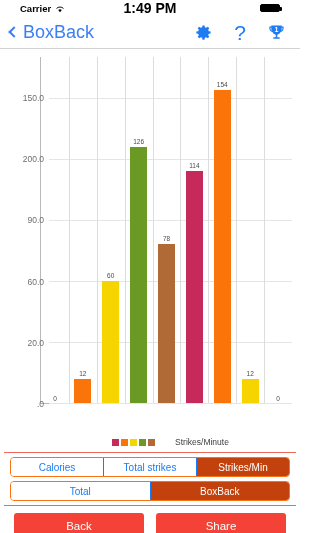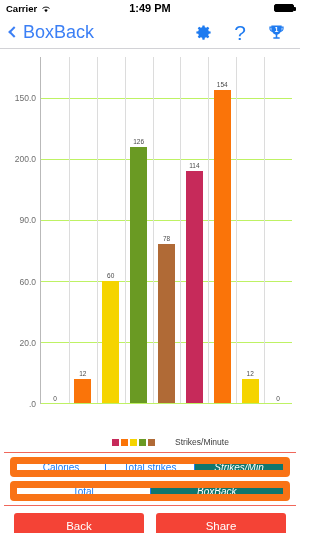--- a/index.html
+++ b/index.html
@@ -6,25 +6,25 @@
   html, body {
     width:300px; height:533px;
     font-family:"Liberation Sans", sans-serif;
     background:#ffffff; overflow:hidden;
   }
   #app { position:relative; width:300px; height:533px; background:#fff; }
 
   
   .statusbar {
     height:16px; display:flex; align-items:center;
-    padding:0 6px; font-size:9.5px; color:#000; font-weight:600;
+    padding:0 20px; font-size:9.5px; color:#000; font-weight:600;
   }
   .sb-left { display:flex; align-items:center; gap:4px; }
   .sb-center { position:absolute; left:0; right:0; text-align:center;
-               font-size:11px; font-weight:700; pointer-events:none; }
+               font-size:14px; font-weight:700; pointer-events:none; }
   .sb-right { margin-left:auto; display:flex; align-items:center; z-index:2; }
   .wifi { width:10px; height:8px; position:relative; display:inline-block; }
   .battery {
     width:20px; height:8.5px; border:1px solid #000; border-radius:2px;
     position:relative; background:#000;
   }
   .battery::after {
     content:""; position:absolute; right:-3px; top:2.2px;
     width:1.6px; height:4px; background:#000; border-radius:0 1px 1px 0;
   }
@@ -44,21 +44,21 @@
   .nav-icons { margin-left:auto; display:flex; align-items:center; gap:21px; padding-right:6px; }
   .nav-ic { cursor:pointer; display:flex; align-items:center; justify-content:center; }
   .qmark { font-size:21px; color:#1f7bf0; font-weight:400; line-height:1; }
 
   
   .chart-wrap { position:relative; width:300px; height:383px; background:#fff; }
   .plot {
     position:absolute; left:40px; top:8px; right:8px; bottom:28px;
     border-left:1px solid #b9b9b9; border-bottom:1px solid #b9b9b9;
   }
-  .hline { position:absolute; left:0; right:0; height:1px; background:#bef264; }
+  .hline { position:absolute; left:8px; right:0; height:1px; background:#e5e5e5; }
   .vline { position:absolute; top:0; bottom:0; width:1px; background:#dcdcdc; }
   .ytick {
     position:absolute; right:100%; margin-right:5px; transform:translateY(-50%);
     font-size:8.5px; color:#6e6e6e; white-space:nowrap;
   }
   .bars { position:absolute; left:0; right:0; bottom:0; top:0; display:flex; }
   .slot { flex:1; position:relative; display:flex; align-items:flex-end; justify-content:center; }
   .bar { width:62%; position:relative; }
   .blabel {
     position:absolute; bottom:100%; left:50%; transform:translateX(-50%);
@@ -74,30 +74,30 @@
     height:20px; display:flex; align-items:center; justify-content:center;
     gap:16px; background:#fff;padding-left:41px;
   }
   .sw { width:7px; height:7px; }
   .legend-label { font-size:8.5px; color:#3c3c3c; margin-left:4px; }
   .rule { height:1px; background:#f0675a; margin:0 4px; }
 
   
   .seg-area { padding:4px 10px 0; }
   .seg {
-    display:flex; border:7px solid #f97316; border-radius:4px;
+    display:flex; border:1px solid #f97316; border-radius:4px;
     overflow:hidden; margin-bottom:4px; height:20px;
   }
   .seg-item {
     flex:1; display:flex; align-items:center; justify-content:center;
     font-size:10px; color:#1a7bf5; background:#fff; cursor:pointer;
     border-right:1px solid #1a7bf5;
   }
   .seg-item:last-child { border-right:none; }
-  .seg-item.on { background:#0f766e; color:#fff;font-style:italic; }
+  .seg-item.on { background:#c2410c; color:#fff; }
 
   
   .btn-row { display:flex; gap:12px; padding:7px 14px 10px; }
   .btn {
     flex:1; height:26px; background:#f44336; color:#fff; border-radius:3px;
     display:flex; align-items:center; justify-content:center;
     font-size:11.5px; cursor:pointer; border:none;
     font-family:"Liberation Sans", sans-serif;
   }
 </style>

